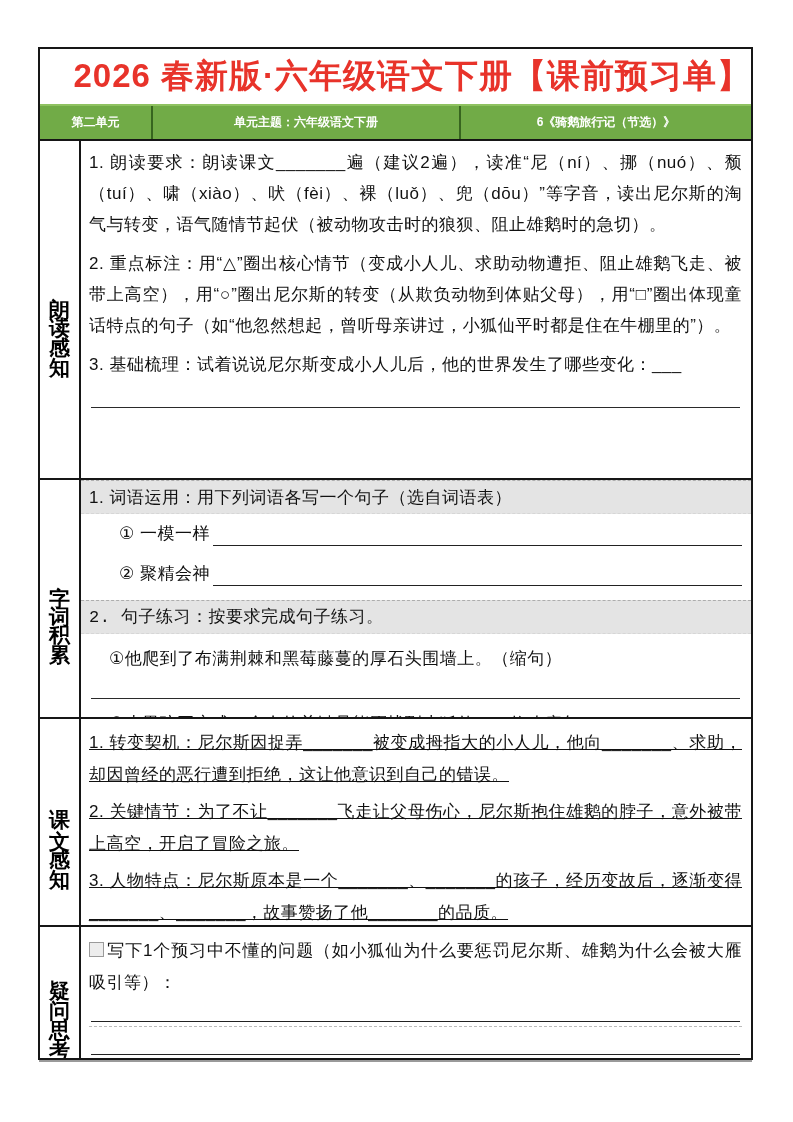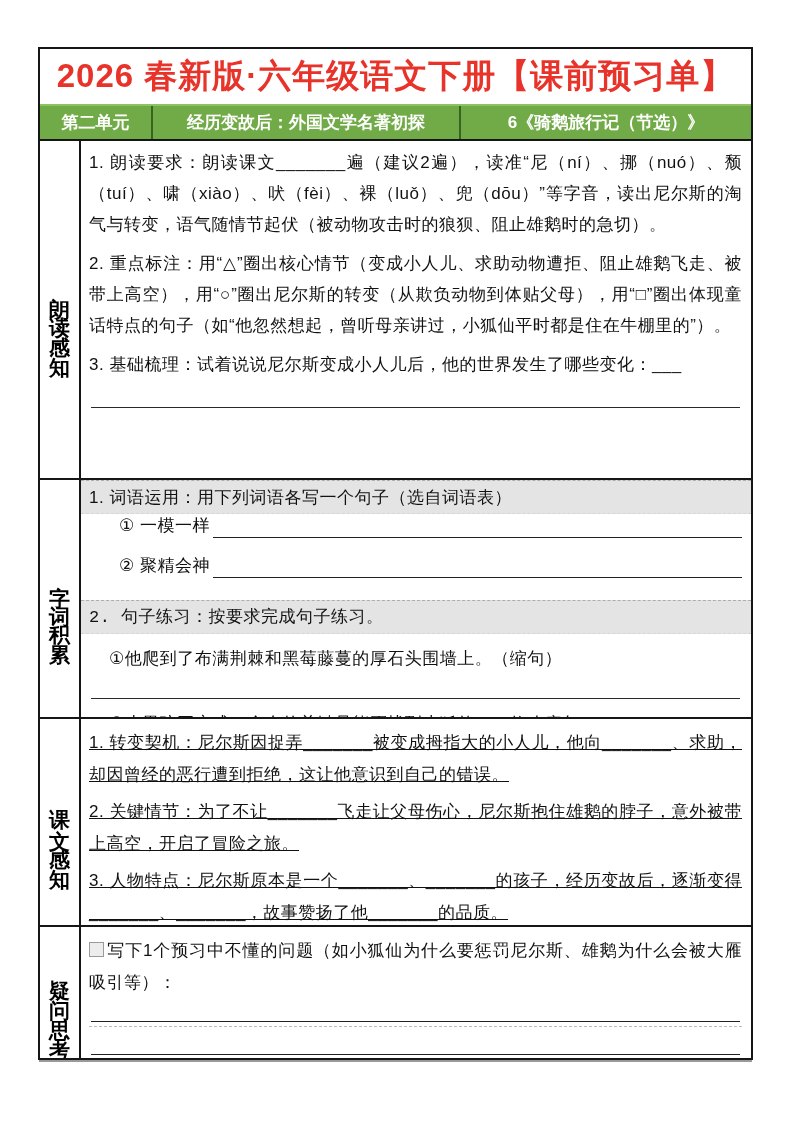--- a/index.html
+++ b/index.html
@@ -7,35 +7,35 @@
     width:793px; height:1122px; position:relative; background:#ffffff;
     font-family:"Liberation Sans","DejaVu Sans",sans-serif; color:#111;
   }
   .sheet {
     position:absolute; left:38px; top:47px; width:715px;
     border:2.5px solid #161616; box-sizing:border-box;
     box-shadow:0 3px 0 -1px #9a9a9a;
   }
   
   .titlebar {
-    height:55px; display:flex; align-items:center; justify-content:center;
+    height:55px; display:flex; align-items:center; justify-content:flex-end;
     background:#fff; overflow:hidden;
   }
   .title-text {
     font-size:33px; font-weight:bold; color:#e8332a; letter-spacing:1px;
     white-space:nowrap;
   }
   
   .greenbar {
     height:35px; background:#71ab47; display:flex; align-items:stretch;
     border-top:2px solid #8fc261; box-sizing:border-box;
   }
   .greenbar .cell {
     display:flex; align-items:center; justify-content:center;
-    font-weight:bold; font-size:17px; color:#ffffff; white-space:nowrap; overflow:hidden;
+    font-weight:bold; font-size:12px; color:#ffffff; white-space:nowrap; overflow:hidden;
   }
   .g1 { width:111px; }
   .g2 { width:308px; border-left:2px solid #37651f; box-sizing:border-box; }
   .g3 { flex:1; border-left:2px solid #37651f; box-sizing:border-box; color:#eef7dc; }
   
   .row { display:flex; border-top:2px solid #161616; box-sizing:border-box; overflow:hidden; }
   .s1 { height:339px; }
   .s2 { height:239px; }
   .s3 { height:208px; }
   .s4 { height:133px; }
@@ -56,21 +56,21 @@
   .s3 .para { line-height:32px; margin:2px 0 5px 0;text-decoration:underline; }
   .s4 .para { line-height:32px; margin:2px 0 0 0; }
   
   .band {
     background:#e4e4e4; border-top:1px dashed #adadad; border-bottom:1px dashed #d6d6d6;
     margin:8px -9px 0 -8px; padding:4px 9px 3px 8px; font-size:17px; line-height:25px;
     letter-spacing:0.5px;
   }
   .band.first { margin-top:-6px; }
   
-  .word-row { display:flex; align-items:flex-start; padding-left:30px; height:40px; box-sizing:border-box; }
+  .word-row { display:flex; align-items:center; padding-left:30px; height:40px; box-sizing:border-box; }
   .word-row .wlabel { font-size:17px; line-height:24px; letter-spacing:0.5px; white-space:nowrap; }
   .word-row .fill { flex:1; border-bottom:1.6px solid #222; height:23px; margin-left:3px; }
   .sentence { padding-left:20px; margin:9px 0 0 0; }
   .answer-line { border-bottom:1.6px solid #2a2a2a; height:24px; margin:0 2px; }
   .s1 .answer-line { margin-top:3px; }
   
   .checkbox {
     display:inline-block; width:13px; height:13px; background:#ededed;
     border:1px solid #9a9a9a; vertical-align:-1px; margin-right:3px;
   }
@@ -82,21 +82,21 @@
 <body>
 
 <div class="sheet">
 
   <div class="titlebar">
     <span class="title-text">2026 春新版·六年级语文下册【课前预习单】</span>
   </div>
 
   <div class="greenbar">
     <div class="cell g1">第二单元</div>
-    <div class="cell g2">经历变故后：外国文学名著初探</div>
+    <div class="cell g2">单元主题：六年级语文下册</div>
     <div class="cell g3">6《骑鹅旅行记（节选）》</div>
   </div>
 
   <div class="row s1">
     <div class="label-cell">
       <span class="label-text">朗读感知</span>
     </div>
     <div class="content-cell">
       <div class="para">1. 朗读要求：朗读课文_______遍（建议2遍），读准“尼（ní）、挪（nuó）、颓（tuí）、啸（xiào）、吠（fèi）、裸（luǒ）、兜（dōu）”等字音，读出尼尔斯的淘气与转变，语气随情节起伏（被动物攻击时的狼狈、阻止雄鹅时的急切）。</div>
       <div class="para">2. 重点标注：用“△”圈出核心情节（变成小人儿、求助动物遭拒、阻止雄鹅飞走、被带上高空），用“○”圈出尼尔斯的转变（从欺负动物到体贴父母），用“□”圈出体现童话特点的句子（如“他忽然想起，曾听母亲讲过，小狐仙平时都是住在牛棚里的”）。</div>

